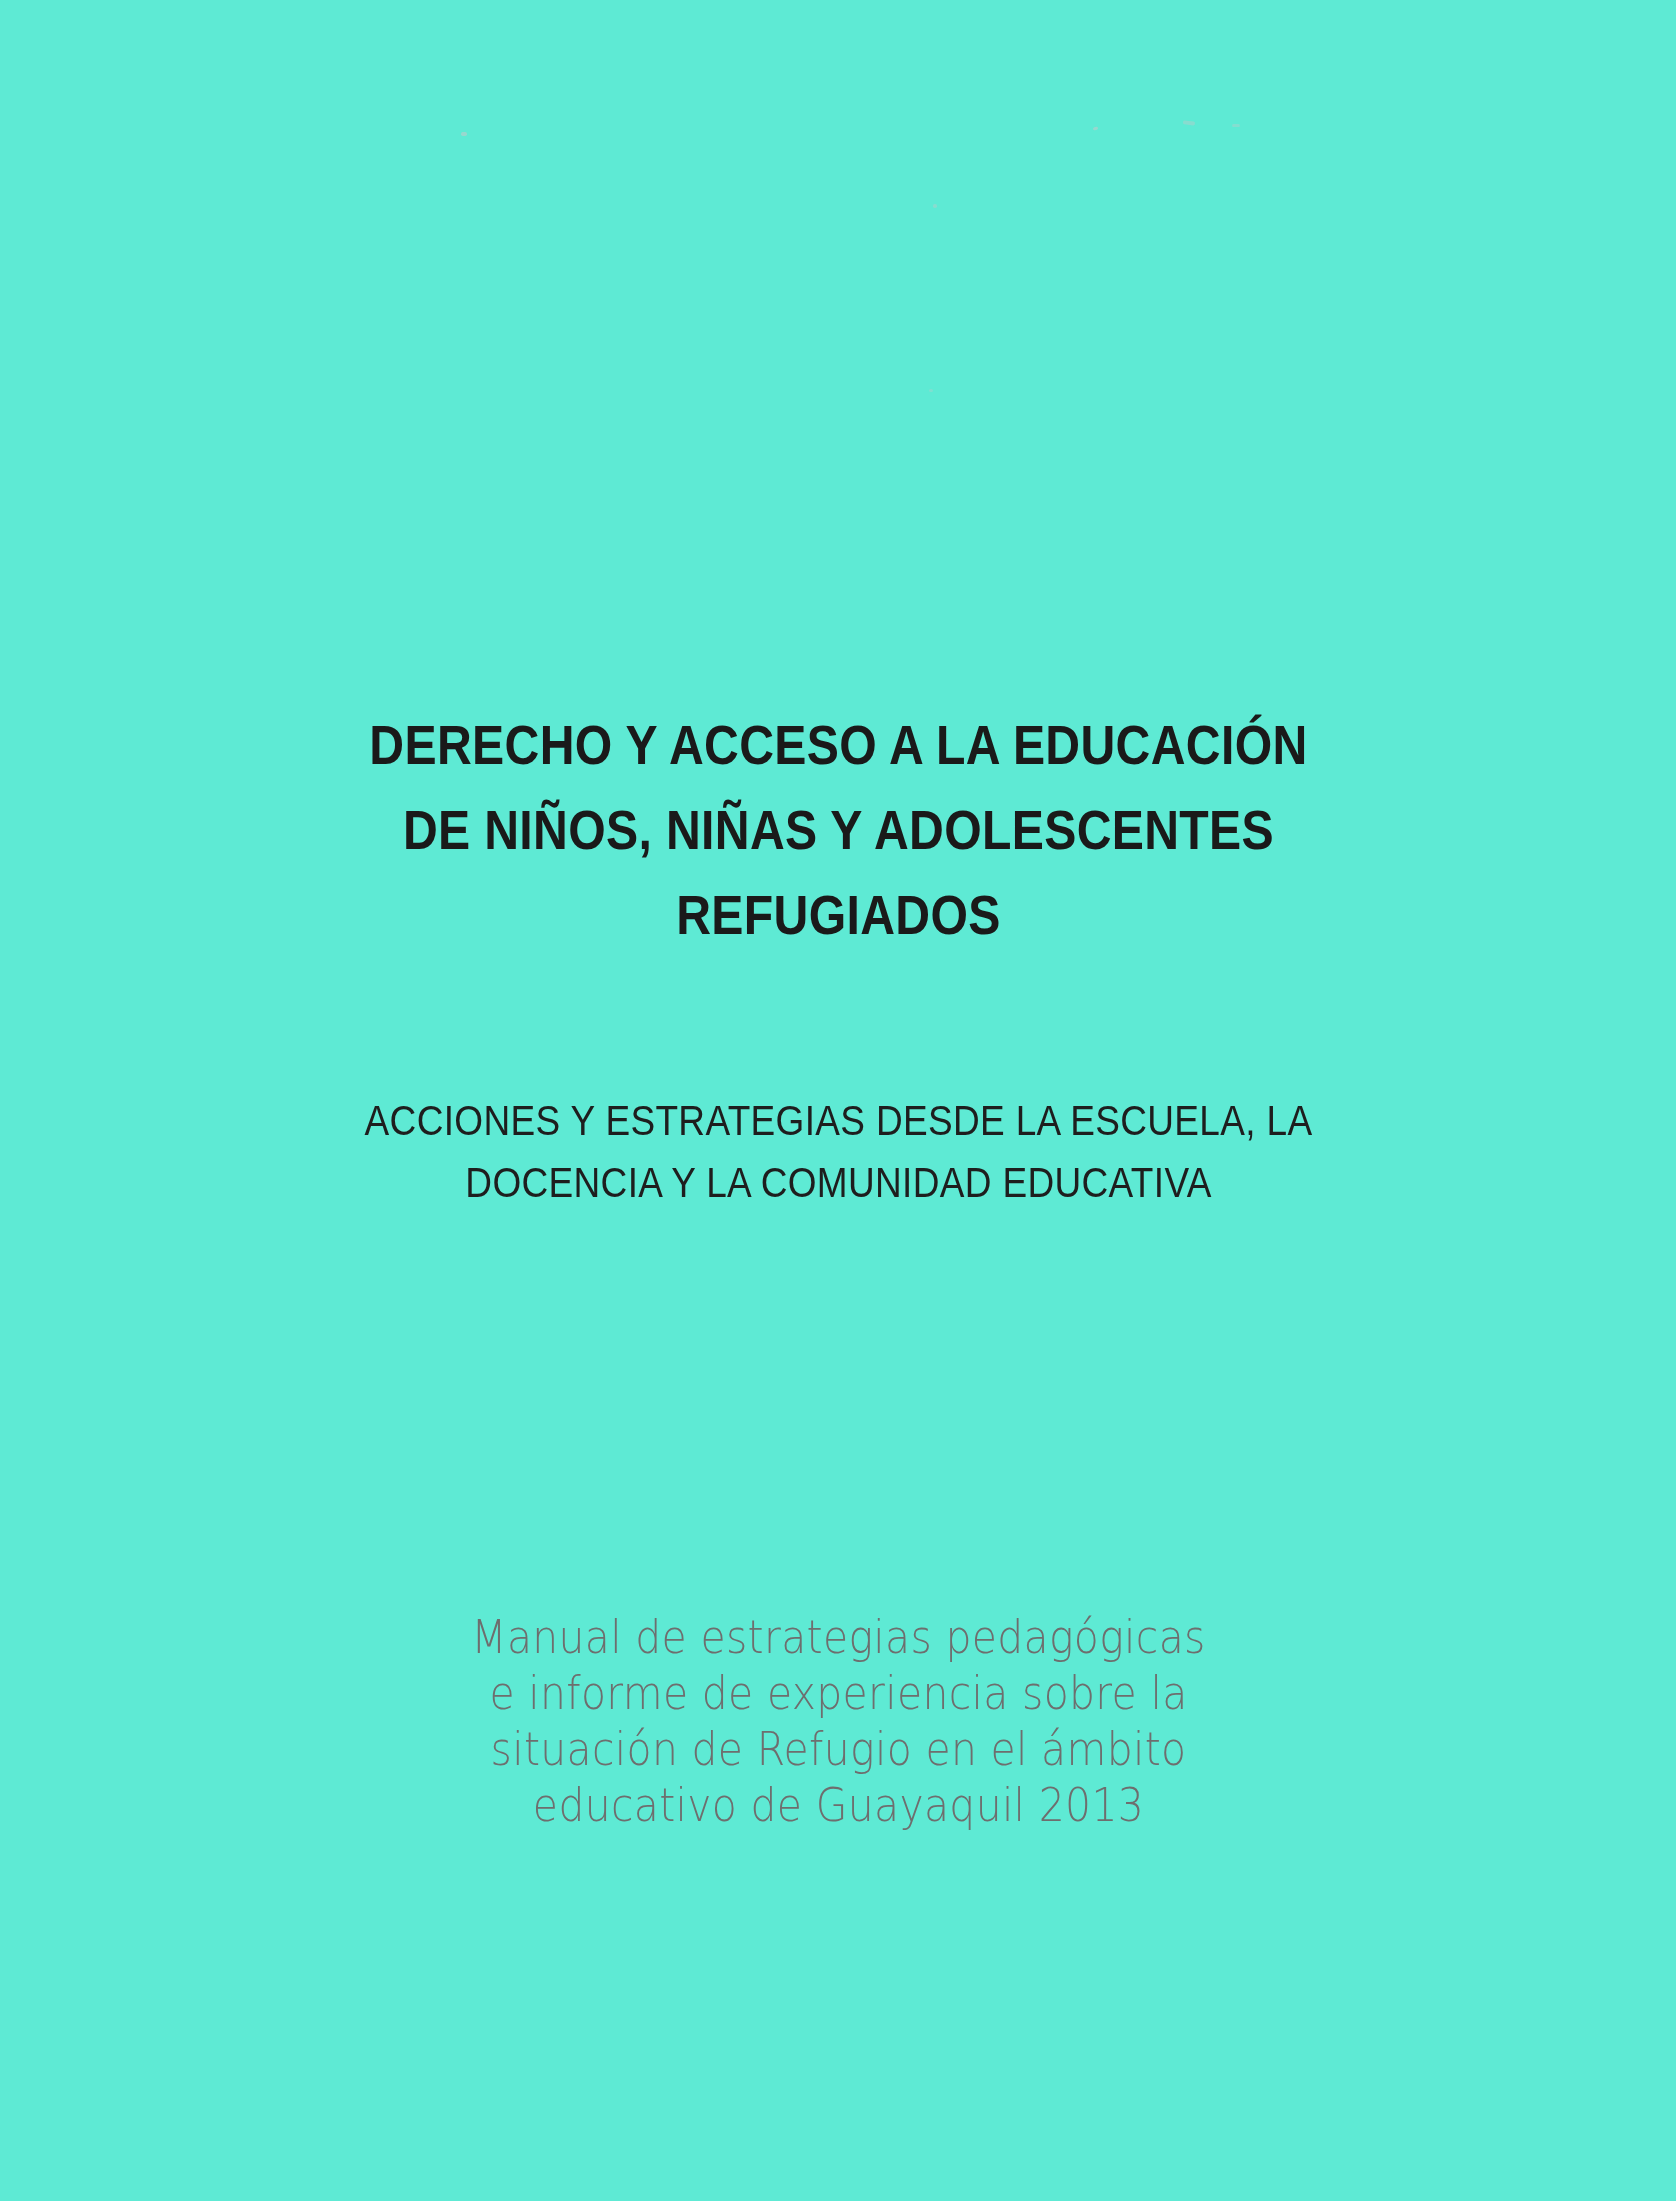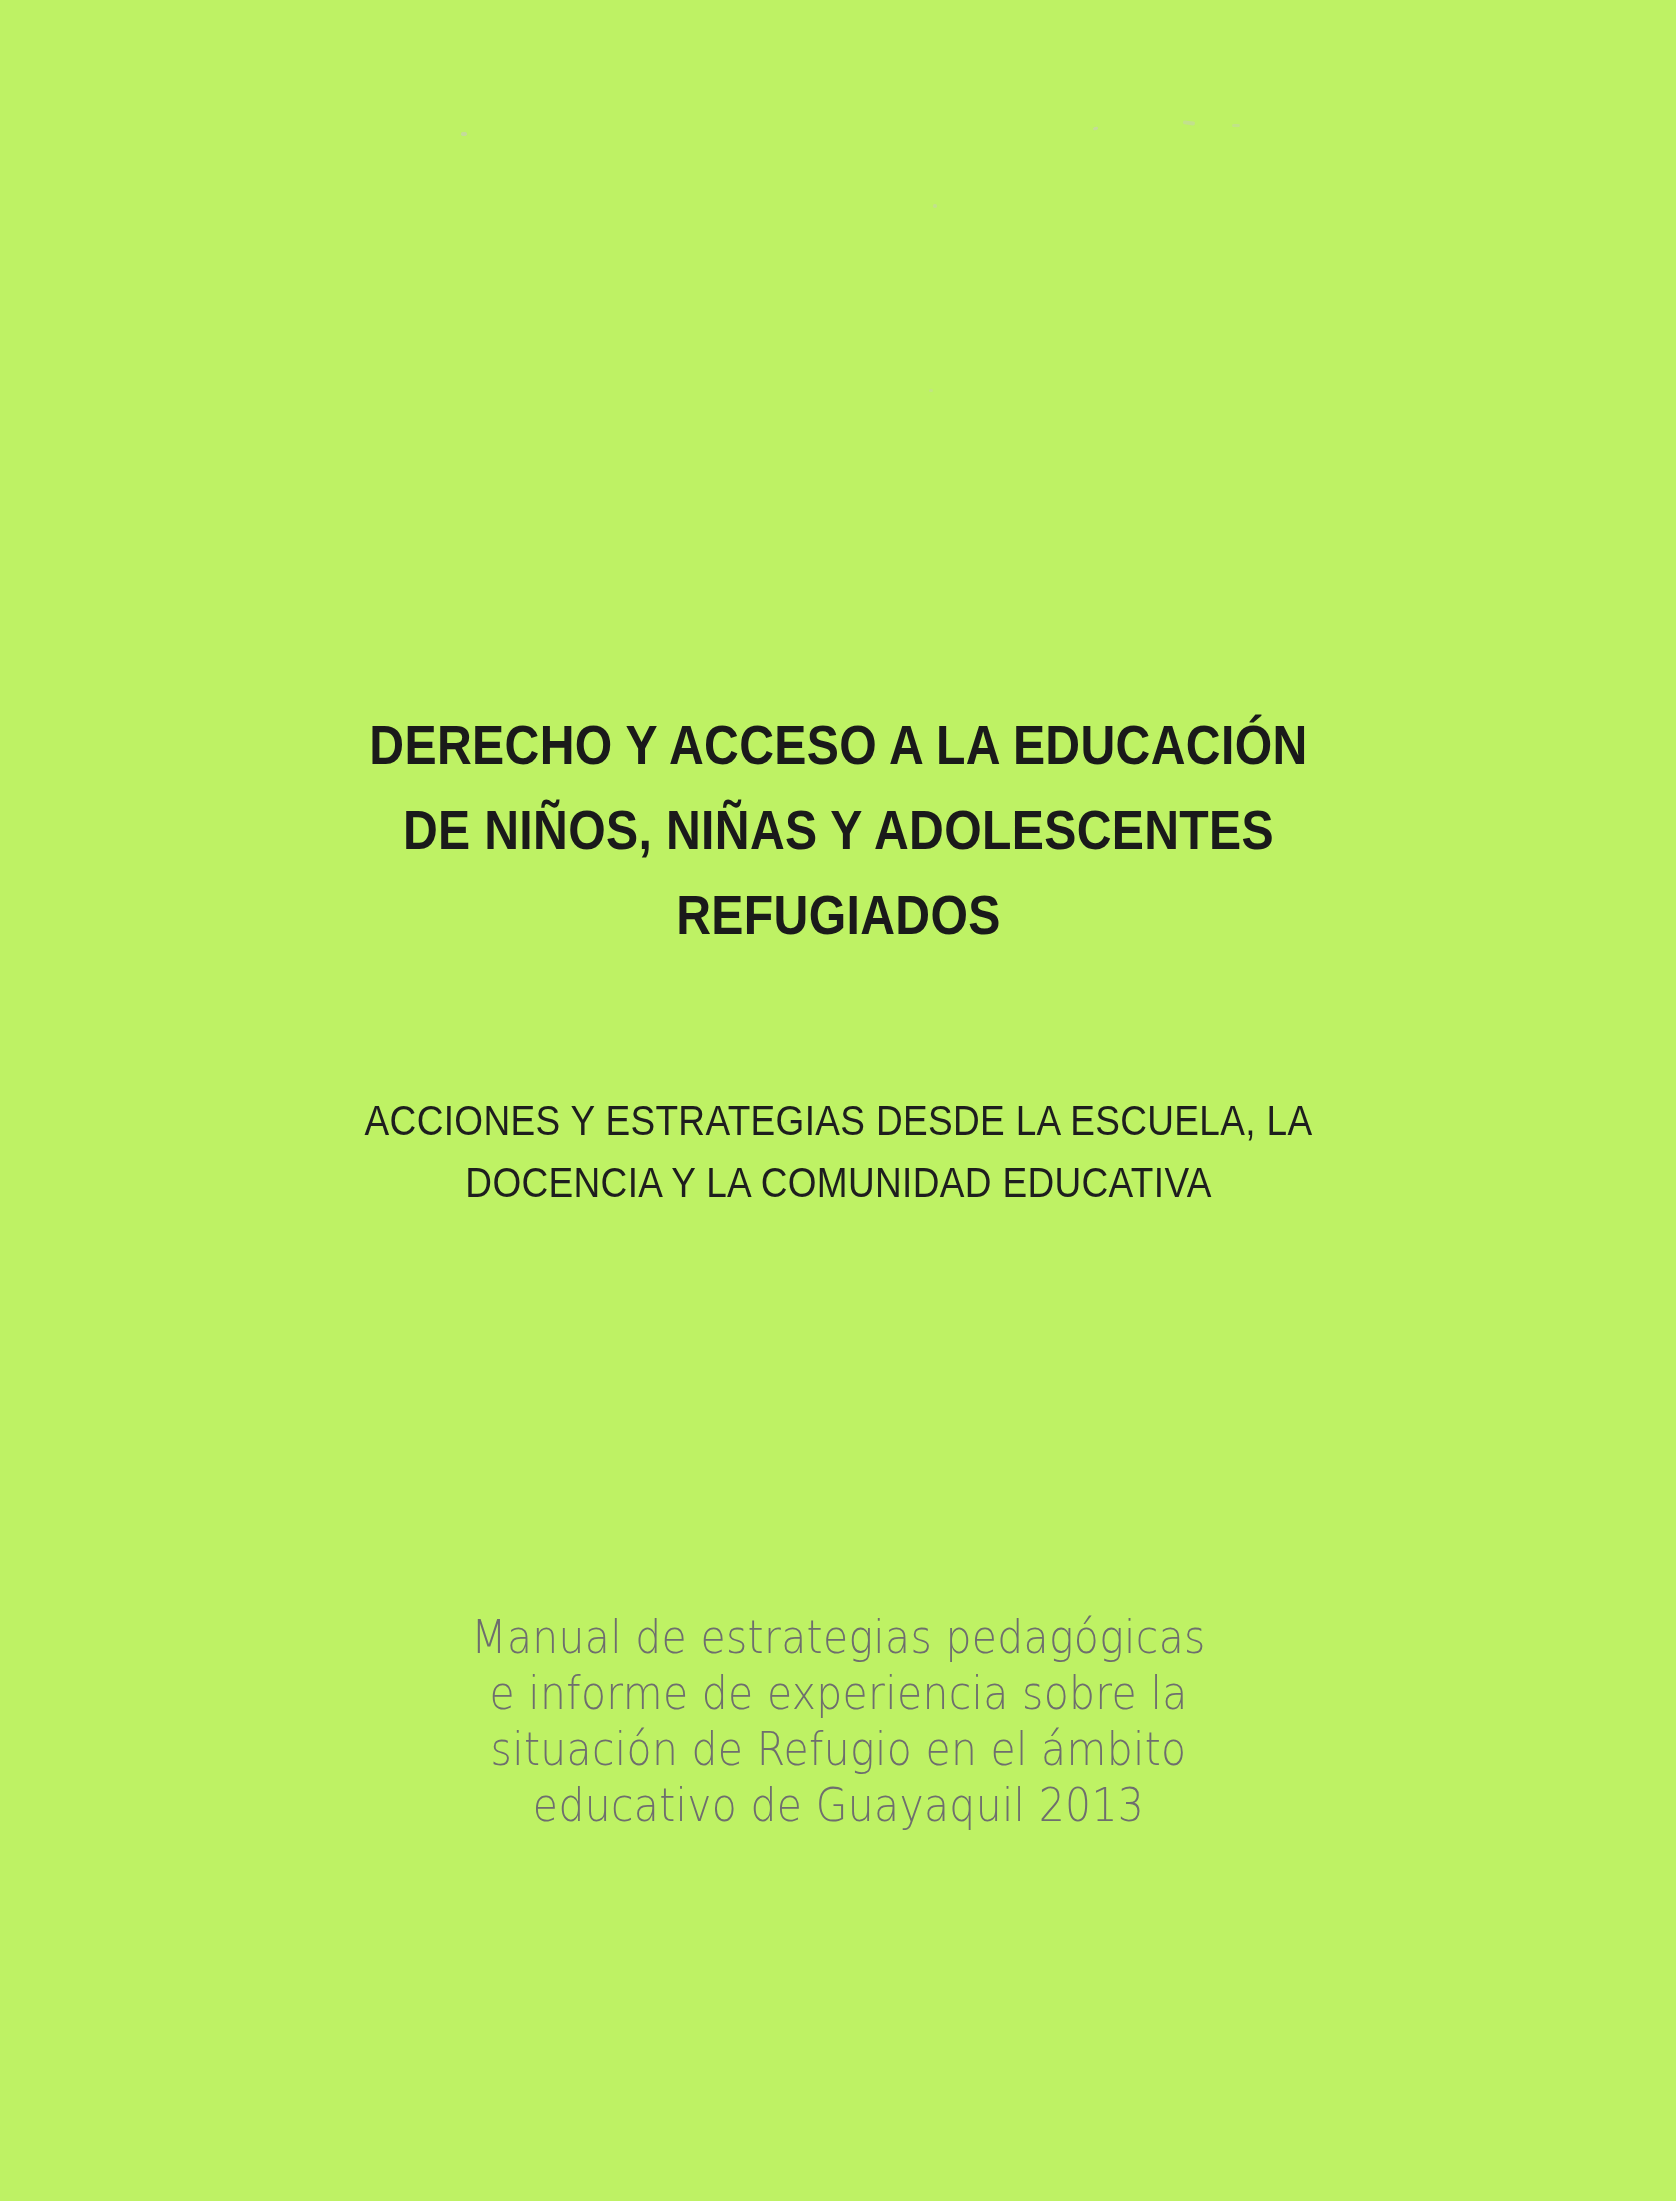--- a/index.html
+++ b/index.html
@@ -4,21 +4,21 @@
 <style>
   html, body {
     margin: 0;
     padding: 0;
     background: #ffffff;
   }
   .page {
     position: relative;
     width: 1677px;
     height: 2201px;
-    background: #bef264;
+    background: #5eead4;
     overflow: hidden;
     font-family: "Liberation Sans", sans-serif;
   }
 
   
   .title-block {
     position: absolute;
     top: 702px;
     left: 0;
     width: 1677px;

